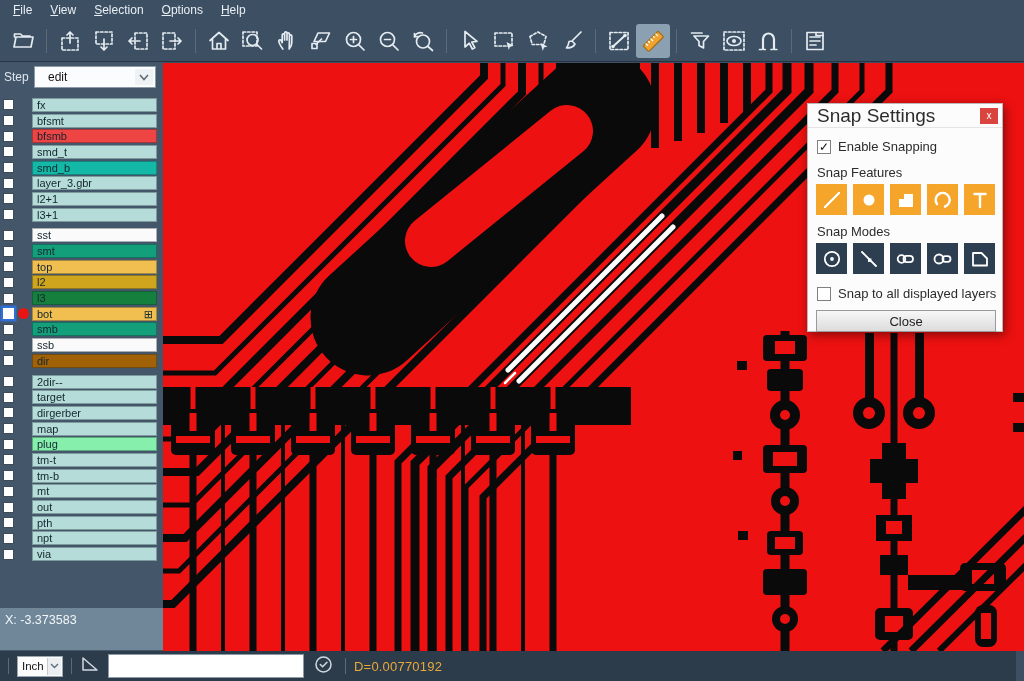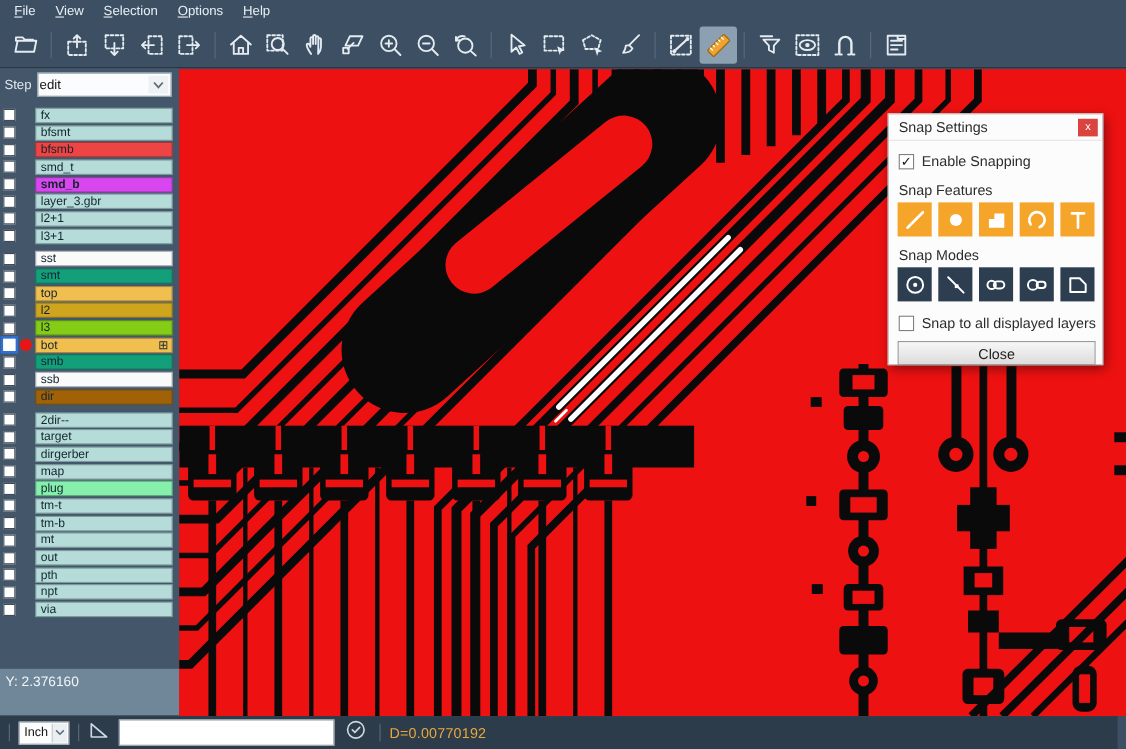--- a/index.html
+++ b/index.html
@@ -18,21 +18,21 @@
   .tbtn svg{display:block;}
   .tbtn.active{background:#8ba0b1;border-radius:3px;}
   .tsep{width:1px;height:24px;background:#5b6b79;margin:0 6px;flex:none;}
   .ic{stroke:#e4ebf1;fill:none;stroke-width:1.7;stroke-linecap:round;stroke-linejoin:round;}
   .icf{fill:#e4ebf1;stroke:none;}
   
   #sidebar{position:absolute;left:0;top:62px;width:163px;height:589px;background:#44576a;}
   #steprow{display:flex;align-items:center;height:30px;padding-left:4px;}
   #steplabel{color:#dfe7ee;font-size:12px;width:30px;}
   #stepselect{width:122px;height:22px;background:#fbfcfd;border:1px solid #8b9aa6;display:flex;
-              align-items:center;font-size:12px;color:#141414;padding-left:1px;position:relative;}
+              align-items:center;font-size:12px;color:#141414;padding-left:13px;position:relative;}
   #stepselect .chev{position:absolute;right:2px;top:2px;width:18px;height:16px;background:#eef2f5;
                     display:flex;align-items:center;justify-content:center;}
   .lgroup{margin-top:5px;}
   .lrow{display:flex;align-items:center;height:15.7px;}
   .lcb{width:11px;height:11px;background:#fff;border:1.6px solid #3f4c57;margin-left:3px;flex:none;}
   .lcb.sel{border:1.6px solid #fff;box-shadow:0 0 0 2.5px #2f6fd6;}
   .lmid{width:18px;flex:none;display:flex;justify-content:center;align-items:center;}
   .ldot{width:11px;height:11px;border-radius:50%;background:#e91515;}
   .lcell{flex:1;height:14px;line-height:13px;font-size:11px;color:#13262f;padding-left:4px;
          margin-right:6px;position:relative;white-space:nowrap;border:0.5px solid rgba(20,35,45,.35);}
@@ -42,21 +42,21 @@
   
   #canvas{position:absolute;left:163px;top:63px;width:861px;height:588px;background:var(--red,#ee1111);}
   .tk{stroke:var(--trace,#0a0a0a);fill:none;}
   .fb{fill:var(--trace,#0a0a0a);}
   .fr{fill:var(--red,#ee1111);}
   .hl{stroke:var(--hl,#fff);fill:none;}
   .islnd{stroke:var(--red,#ee1111);fill:none;}
   
   #snapdlg{position:absolute;left:807px;top:103px;width:196px;height:229px;background:#fcfcfc;
            border:1px solid #b9b9b9;box-shadow:2px 3px 10px rgba(0,0,0,.45);z-index:5;}
-  #snaptitle{height:24px;display:flex;align-items:center;padding-left:9px;font-size:13px;color:#2c2c2c;
+  #snaptitle{height:24px;display:flex;align-items:center;padding-left:9px;font-size:19px;color:#2c2c2c;
              border-bottom:1px solid #e4e4e4;}
   #snapx{position:absolute;top:4px;right:4px;width:18px;height:16px;background:#d9443f;color:#fff;
          font-size:10px;display:flex;align-items:center;justify-content:center;line-height:1;}
   .drow{display:flex;align-items:center;padding-left:9px;}
   .dcb{width:14px;height:14px;background:#fff;border:1px solid #808080;font-size:12px;color:#111;
        display:flex;align-items:center;justify-content:center;margin-right:7px;flex:none;line-height:1;}
   .dlabel{font-size:13px;color:#2c2c2c;}
   .dhead{font-size:13px;color:#2c2c2c;padding-left:9px;}
   .btnrow{display:flex;gap:6px;padding-left:8px;margin-top:4px;}
   .fbtn{width:31px;height:31px;background:var(--accent,#f5a52a);display:flex;align-items:center;justify-content:center;}
@@ -263,21 +263,21 @@
           <span class="lcell" style="background: #ef4444;">bfsmb</span>
         </div>
         <div class="lrow">
           <span class="lcb"></span>
           <span class="lmid"></span>
           <span class="lcell" style="background: rgb(181, 220, 216);">smd_t</span>
         </div>
         <div class="lrow">
           <span class="lcb"></span>
           <span class="lmid"></span>
-          <span class="lcell" style="background: #d946ef; font-weight: bold;">smd_b</span>
+          <span class="lcell" style="background: #14b8a6;">smd_b</span>
         </div>
         <div class="lrow">
           <span class="lcb"></span>
           <span class="lmid"></span>
           <span class="lcell" style="background: rgb(181, 220, 216);">layer_3.gbr</span>
         </div>
         <div class="lrow">
           <span class="lcb"></span>
           <span class="lmid"></span>
           <span class="lcell" style="background: rgb(181, 220, 216);">l2+1</span>
@@ -305,21 +305,21 @@
           <span class="lcell" style="background: rgb(240, 191, 80);">top</span>
         </div>
         <div class="lrow">
           <span class="lcb"></span>
           <span class="lmid"></span>
           <span class="lcell" style="background: rgb(207, 165, 30);">l2</span>
         </div>
         <div class="lrow">
           <span class="lcb"></span>
           <span class="lmid"></span>
-          <span class="lcell" style="background: #84cc16;">l3</span>
+          <span class="lcell" style="background: #15803d;">l3</span>
         </div>
         <div class="lrow">
           <span class="lcb sel"></span>
           <span class="lmid">
             <span class="ldot"></span>
           </span>
           <span class="lcell" style="background: rgb(240, 191, 80);">bot<span class="lgrid">⊞</span></span>
         </div>
         <div class="lrow">
           <span class="lcb"></span>
@@ -393,21 +393,21 @@
           <span class="lmid"></span>
           <span class="lcell" style="background: rgb(181, 220, 216);">npt</span>
         </div>
         <div class="lrow">
           <span class="lcb"></span>
           <span class="lmid"></span>
           <span class="lcell" style="background: rgb(181, 220, 216);">via</span>
         </div>
       </div>
     <div id="xypanel">
-      <div>Y: 2.376160</div>
+      <div>X: -3.373583</div>
     </div>
   </div>
 
   <svg id="canvas" viewBox="0 0 861 588" preserveAspectRatio="none">
     <rect class="fr" x="0" y="0" width="861" height="588"></rect>
 
     <g>
       <path class="tk" stroke-width="8" d="M321 0 V14 L58 277 H-6"></path>
       <path class="tk" stroke-width="5" d="M340 0 V22 L52 310 H-6"></path>
       <path class="tk" stroke-width="8" d="M359 0 V30 L46 343 H-6"></path>

